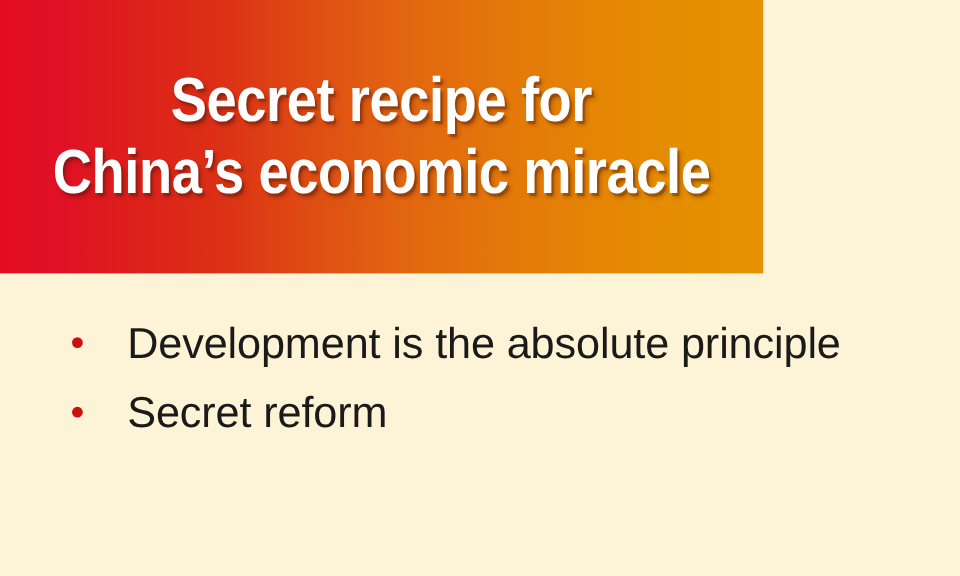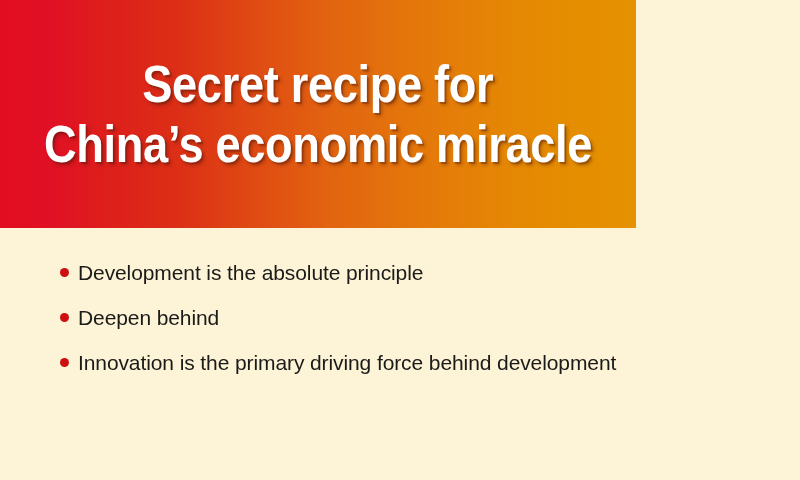--- a/index.html
+++ b/index.html
@@ -79,26 +79,26 @@
   }
 
   .bullet-list {
     list-style: none;
     margin: 0;
     padding: 22px 0 0 0;
   }
 
   .bullet-item {
     position: relative;
-    margin: 0 0 0 0;
-    padding: 0 40px 0 78px;
+    margin: 13px 0 0 0;
+    padding: 0 40px 0 106px;
     min-height: 45px;
     color: #1a1a18;
     font-family: "Liberation Sans Narrow", "Liberation Sans", "DejaVu Sans Condensed", "DejaVu Sans", sans-serif;
-    font-size: 21px;
+    font-size: 36px;
     line-height: 45px;
     font-weight: 400;
     letter-spacing: -0.1px;
     transform-origin: left center;
   }
 
   .bullet-item .wrap-text {
     display: inline;
   }
 
@@ -125,26 +125,21 @@
   <div class="body-area">
     <ul class="bullet-list">
 
       <li class="bullet-item">
         <span class="bullet-dot"></span>
         <span class="wrap-text">Development is the absolute principle</span>
       </li>
 
       <li class="bullet-item">
         <span class="bullet-dot"></span>
-        <span class="wrap-text">Deepen behind</span>
+        <span class="wrap-text">Secret reform</span>
       </li>
 
 
-      <li class="bullet-item">
-        <span class="bullet-dot"></span>
-        <span class="wrap-text">Innovation is the primary driving force behind</span>
-        <span class="line-break">development</span>
-      </li>
 
     </ul>
   </div>
 
 </div>
 
 </body></html>

